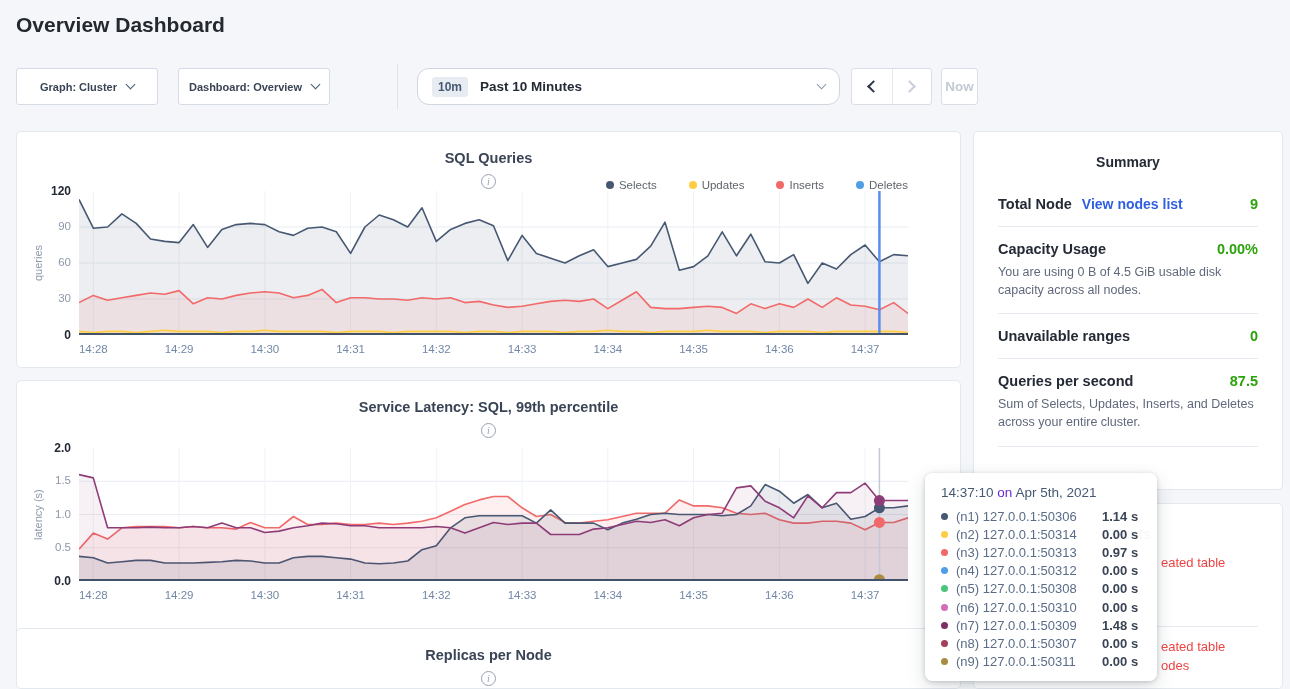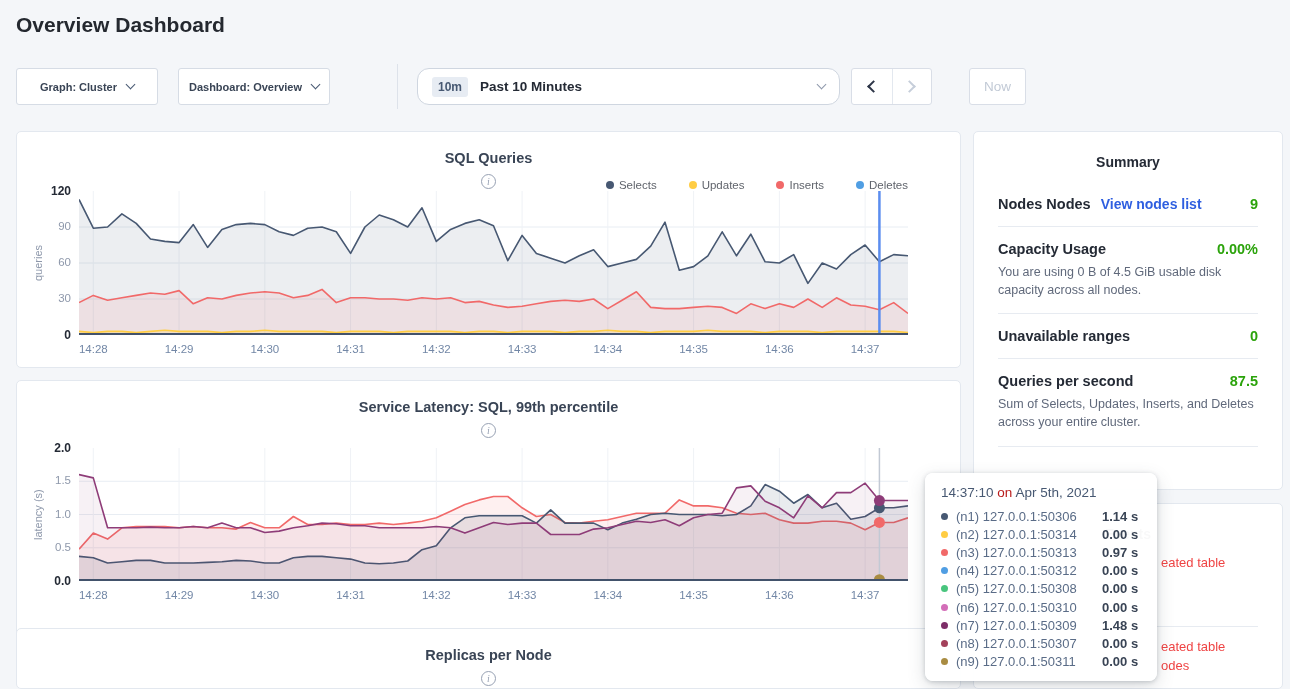--- a/index.html
+++ b/index.html
@@ -30,22 +30,22 @@
   .tw-badge { background:#E7ECF3; border-radius:3px; font-size:12px; font-weight:700; color:#475872;
     padding:3px 6px; margin-right:12px; }
   .tw-label { font-size:13.5px; font-weight:700; color:#242A35; flex:1; }
   #pager { position:absolute; left:851px; top:68px; width:81px; height:37px; background:#fff;
     border:1px solid #D9DEE7; border-radius:3px; display:flex; }
   .pg { width:40px; display:flex; align-items:center; justify-content:center; cursor:pointer; }
   .pg + .pg { border-left:1px solid #E3E8EF; }
   .arrow { width:9px; height:9px; }
   .arrow.left  { border-left:2.4px solid #2C3547; border-bottom:2.4px solid #2C3547; transform:rotate(45deg); margin-left:4px;}
   .arrow.right { border-right:2.4px solid #C6CEDA; border-top:2.4px solid #C6CEDA; transform:rotate(45deg); margin-right:4px;}
-  #nowbtn { position:absolute; left:969px; top:68px; width:57px; height:37px; background:#fff;
-    border:1px solid #D9DEE7; border-radius:3px; color:#C2CAD6; font-weight:400; font-size:13.5px;
+  #nowbtn { position:absolute; left:941px; top:68px; width:37px; height:37px; background:#fff;
+    border:1px solid #D9DEE7; border-radius:3px; color:#C2CAD6; font-weight:700; font-size:13.5px;
     display:flex; align-items:center; justify-content:center; }
 
   
   .card { position:absolute; background:#fff; border:1px solid #E3E8EF; border-radius:5px; }
   #card-sql     { left:16px;  top:131px; width:945px; height:237px; }
   #card-lat     { left:16px;  top:380px; width:945px; height:286px; }
   #card-rep     { left:16px;  top:628px; width:945px; height:61px; overflow:hidden; }
   #card-summary { left:973px; top:131px; width:310px; height:359px; }
   #card-events  { left:973px; top:503px; width:310px; height:186px; overflow:hidden; }
 
@@ -82,21 +82,21 @@
   #frag-1 { left:187px; top:51px; }
   #frag-2 { left:187px; top:135px; }
   #frag-3 { left:187px; top:154px; }
   .event-divider { position:absolute; left:24px; right:24px; top:122px; height:1px; background:#E7EBF1; }
 
   
   #tooltip { position:absolute; left:925px; top:473px; width:232px; z-index:50;
     background:rgba(255,255,255,0.97); border-radius:8px; padding:12px 0 10px;
     box-shadow:0 1px 4px rgba(60,70,85,0.25), 0 6px 18px rgba(60,70,85,0.18); }
   .tt-head { padding:0 16px; font-size:13.5px; margin-bottom:7px; color:#475872; }
-  .tt-head .on { color:#b91c1c; }
+  .tt-head .on { color:#6d28d9; }
   .tt-row { display:flex; align-items:center; padding:0 16px; height:18.2px; font-size:13px; }
   .tt-dot { width:7px; height:7px; border-radius:50%; margin-right:8px; flex:none; }
   .tt-name { color:#5A6C87; width:146px; }
   .tt-val { font-weight:700; color:#394455; }
 </style>
 </head>
 <body>
 
 <div class="h1">Overview Dashboard</div>
 
@@ -242,21 +242,21 @@
   <div class="chart-title-row">
     <span class="chart-title">Replicas per Node</span>
     <span class="info-icon">i</span>
   </div>
 </div>
 
 <div class="card" id="card-summary">
   <div class="sum-title">Summary</div>
   <div class="sum-body">
     <div class="sum-row">
-      <span class="sum-label">Nodes Nodes</span>
+      <span class="sum-label">Total Node</span>
       <span class="sum-link">View nodes list</span>
       <span class="sum-value">9</span>
     </div>
     <div class="sum-div"></div>
     <div class="sum-row">
       <span class="sum-label">Capacity Usage</span>
       <span class="sum-value">0.00%</span>
     </div>
     <div class="sum-desc">You are using 0 B of 4.5 GiB usable disk capacity across all nodes.</div>
     <div class="sum-div"></div>

